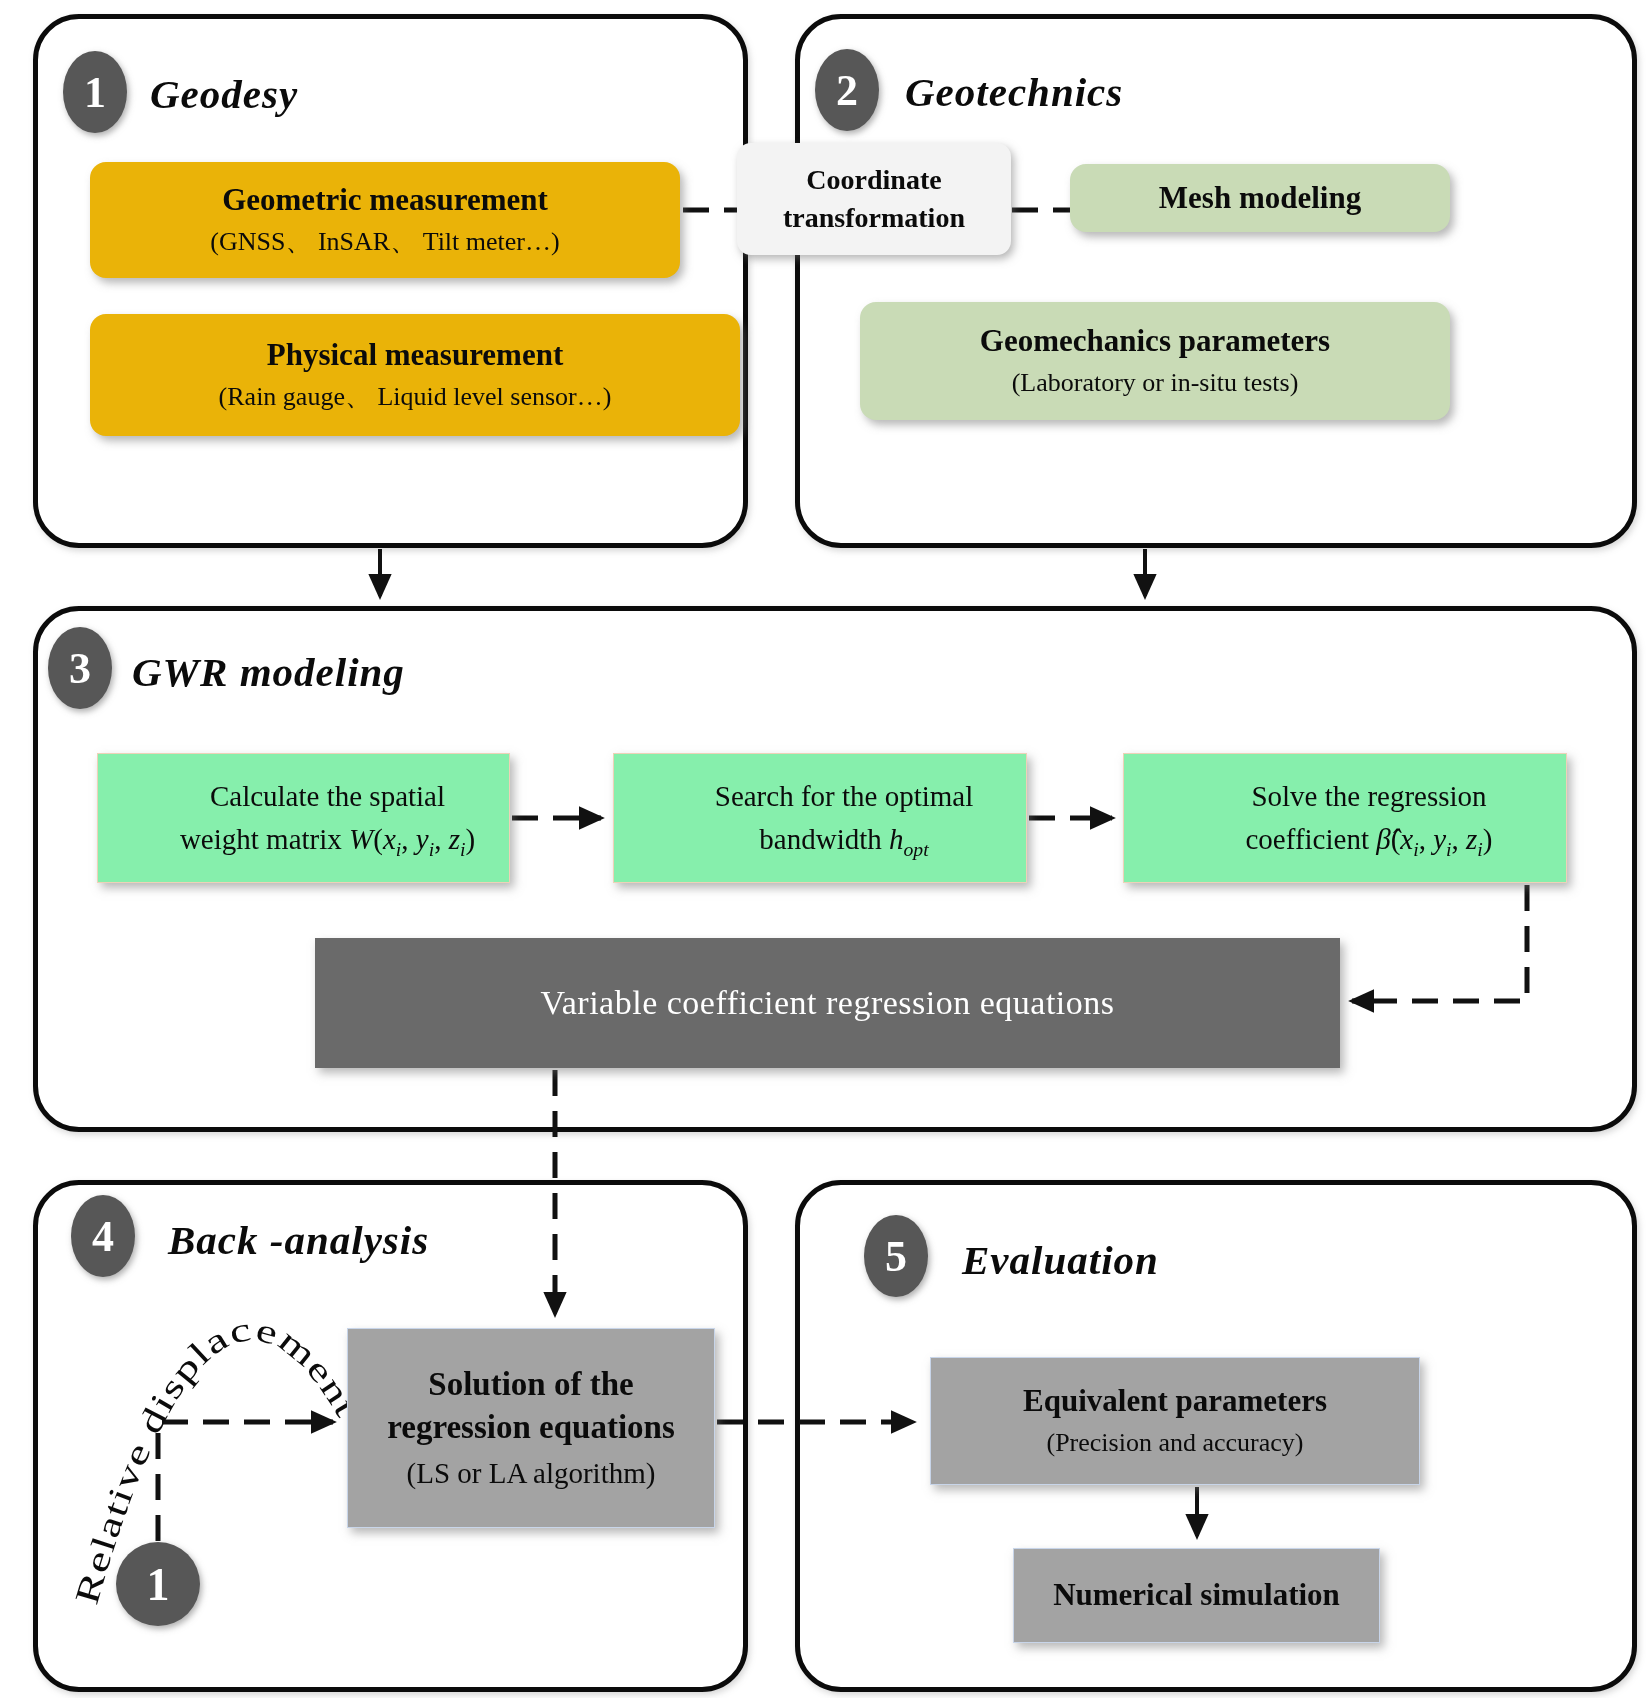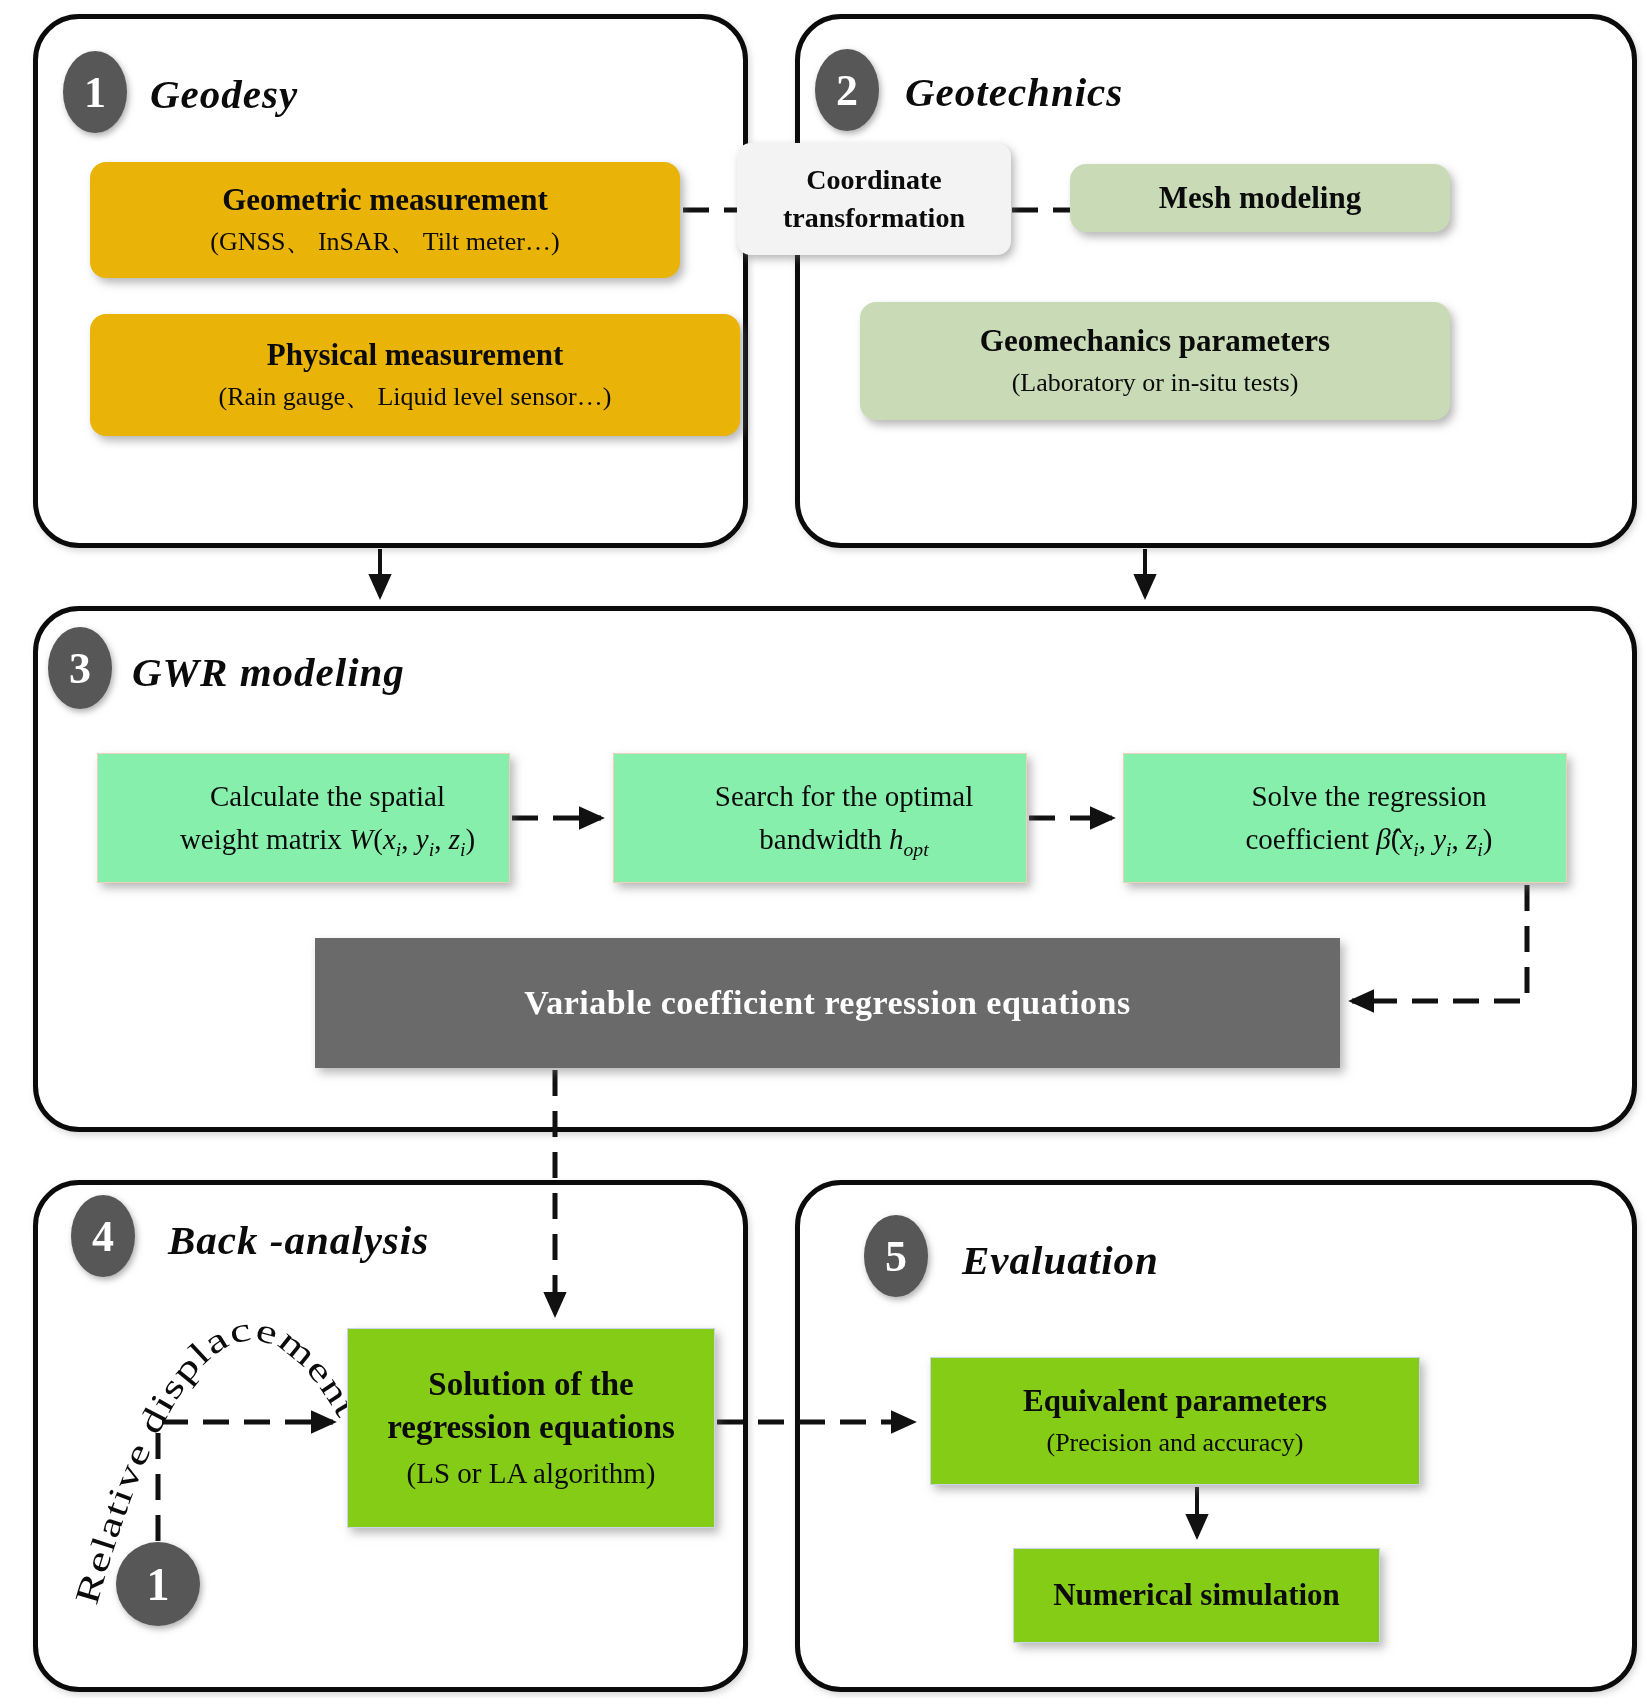--- a/index.html
+++ b/index.html
@@ -14,27 +14,27 @@
   .num.cir{width:84px;height:84px;font-size:46px;}
   .ptitle{position:absolute;font-style:italic;font-weight:bold;font-size:41px;z-index:15;
           letter-spacing:1px;white-space:nowrap;}
   .box{position:absolute;display:flex;flex-direction:column;align-items:center;justify-content:center;
        text-align:center;z-index:10;box-sizing:border-box;
        box-shadow:4px 5px 9px rgba(115,115,115,.5);}
   .r{border-radius:16px;}
   .pink{background:#eab308;margin-top:12px;}
   .green{background:#C9DBB6;}
   .peach{background:#86efac;border:1px solid #EDD2B8;padding-left:48px;}
-  .blue{background:#84cc16;border:1px solid #C8D5E9;}
+  .blue{background:#a3a3a3;border:1px solid #C8D5E9;}
   .graybox{background:#6A6A6A;color:#fff;}
   .coordbox{background:#F3F3F3;border-radius:14px;z-index:30;
             box-shadow:3px 4px 9px rgba(110,110,110,.5);}
   .bt{font-weight:bold;font-size:31px;line-height:1.25;}
   .bt2{font-weight:bold;font-size:33px;line-height:1.3;}
-  .btg{font-weight:bold;font-size:34px;letter-spacing:.5px;}
+  .btg{font-weight:normal;font-size:34px;letter-spacing:.5px;}
   .bs{font-size:26px;line-height:1.3;margin-top:5px;}
   .bs2{font-size:29px;line-height:1.3;margin-top:6px;}
   .ln{font-size:29px;line-height:1.5;}
   .cb{font-weight:bold;font-size:28px;line-height:1.35;}
   sub{font-size:68%;line-height:0;}
   svg.overlay{position:absolute;left:0;top:0;z-index:5;}
   text.arc{font-family:"Liberation Serif","DejaVu Serif",serif;font-size:34px;fill:#0b0b0b;letter-spacing:1px;}
 </style>
 </head>
 <body>

